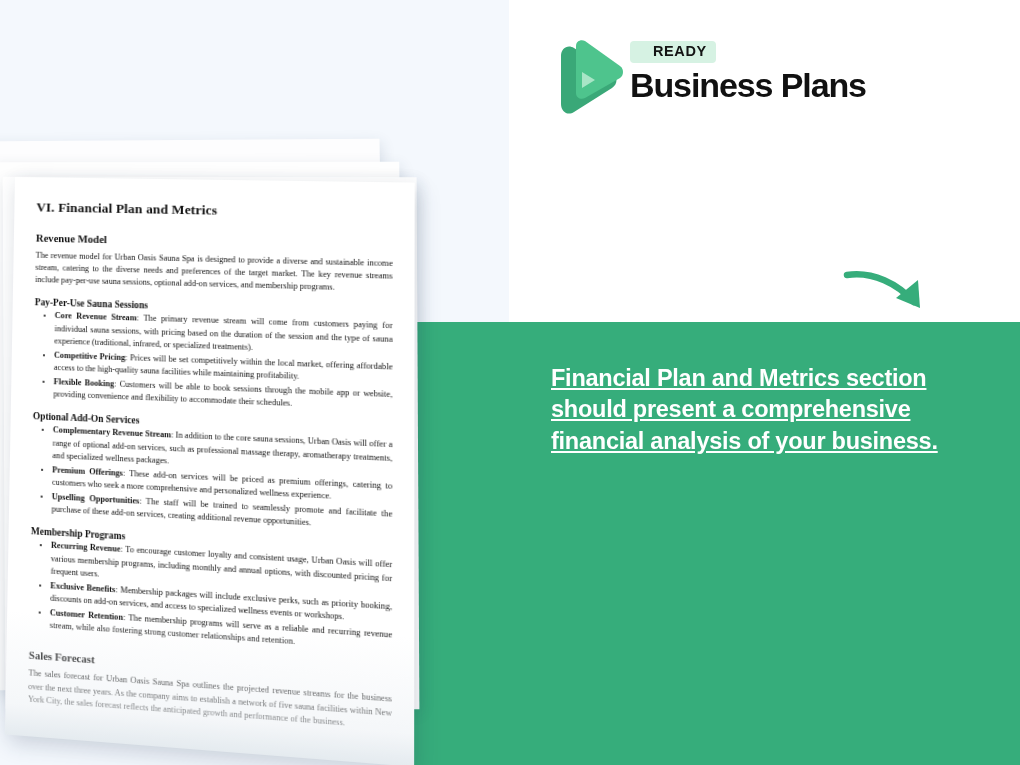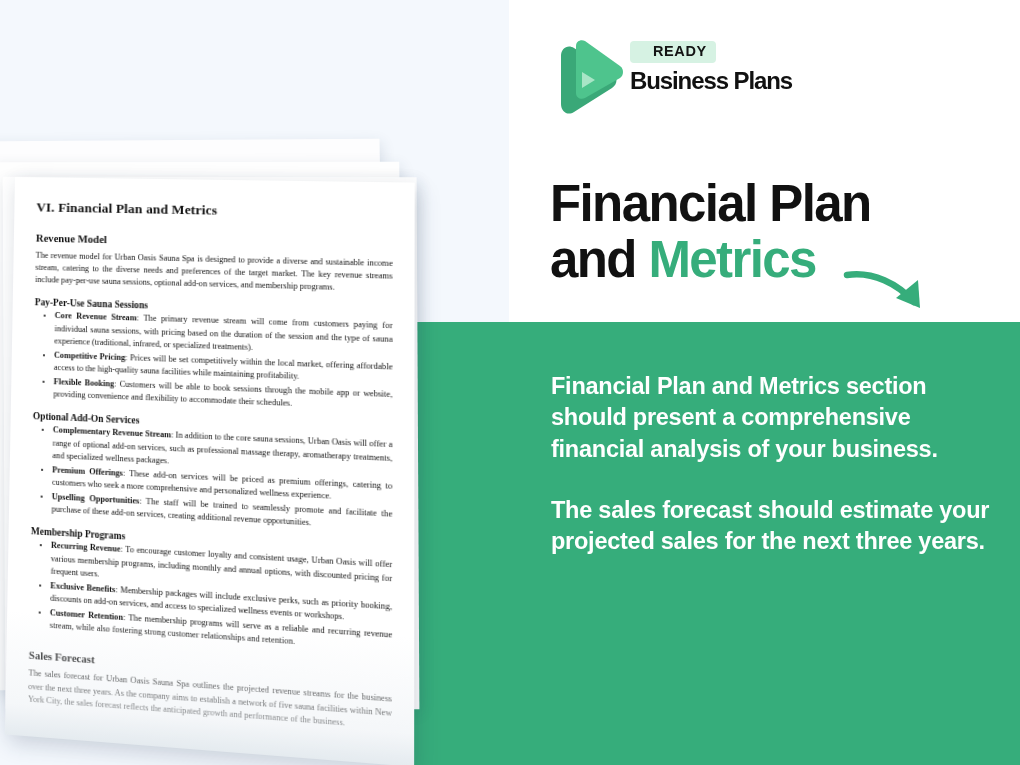--- a/index.html
+++ b/index.html
@@ -58,21 +58,21 @@
     color: #141414;
     font-size: 14.5px;
     font-weight: bold;
     letter-spacing: 0.6px;
     padding: 3px 9px 4px 23px;
     border-radius: 4px;
     line-height: 1;
   }
   .brand-name {
     margin-top: 5px;
-    font-size: 24px;
+    font-size: 34px;
     font-weight: bold;
     letter-spacing: -1.1px;
     color: #111111;
     line-height: 1.05;
     white-space: nowrap;
   }
 
   
   .headline {
     position: absolute;
@@ -98,21 +98,21 @@
   .copy {
     position: absolute;
     left: 551px; top: 355px;
     width: 450px;
     color: #ffffff;
     font-size: 23.5px;
     font-weight: bold;
     line-height: 1.335;
     letter-spacing: -0.25px;
   }
-  .copy p { margin: 16px 0 30px 0; }
+  .copy p { margin: 8px 0 30px 0; text-decoration: underline; }
   .copy p:last-child { margin-bottom: 0; }
 
   
   .docstack {
     position: absolute;
     left: -60px; top: 120px;
     width: 560px; height: 620px;
   }
   .sheet {
     position: absolute;
@@ -290,28 +290,23 @@
       <path d="M12 20 C12 12 19 8 25 12 L63 36 C69 40 69 48 63 52 L25 76 C19 80 12 76 12 68 Z" fill="#3aa878"></path>
       <path d="M29 6 C29 1 34 -1 38 1 L73 26 C77 29 77 35 73 38 L38 58 C34 60 29 58 29 53 Z" fill="#4ec48d" transform="translate(-2,4)"></path>
       <path d="M33 36 L46 44 L33 52 Z" fill="#a8e5c6"></path>
     </svg>
     <div class="logo-text-block">
       <span class="ready-badge">READY</span>
       <div class="brand-name">Business Plans</div>
     </div>
   </div>
 
-  <div class="headline">
-    <span>Financial Plan</span><br>
-    <span>and </span><span class="accent">Metrics</span>
-  </div>
 
   <svg class="arrow-svg" viewBox="0 0 100 62">
     <path d="M7 17 C33 13 58 26 74 44" stroke="#36ad7b" stroke-width="6.5" fill="none" stroke-linecap="round"></path>
     <path d="M78 22 L80 50 L56 40 Z" fill="#36ad7b"></path>
   </svg>
 
   <div class="copy">
     <p>Financial Plan and Metrics section should present a comprehensive financial analysis of your business.</p>
-    <p>The sales forecast should estimate your projected sales for the next three years.</p>
   </div>
 
 </div>
 
 </body></html>

